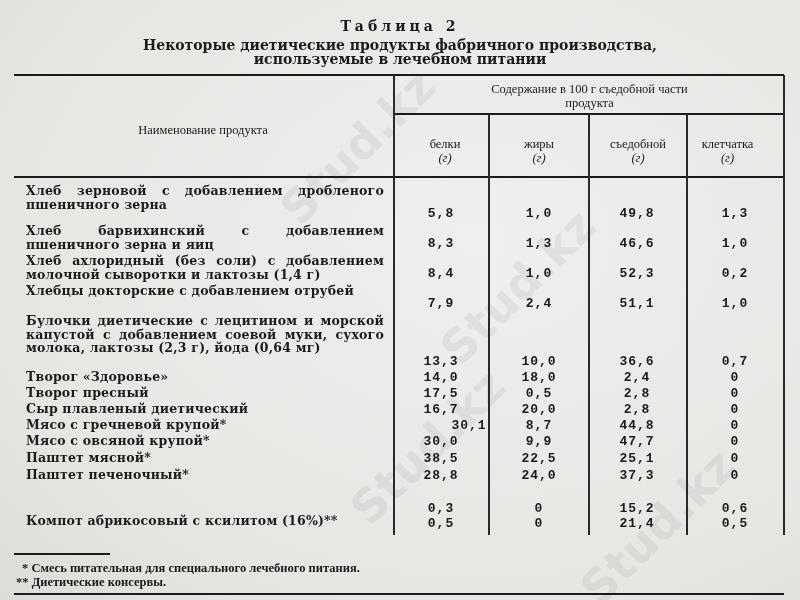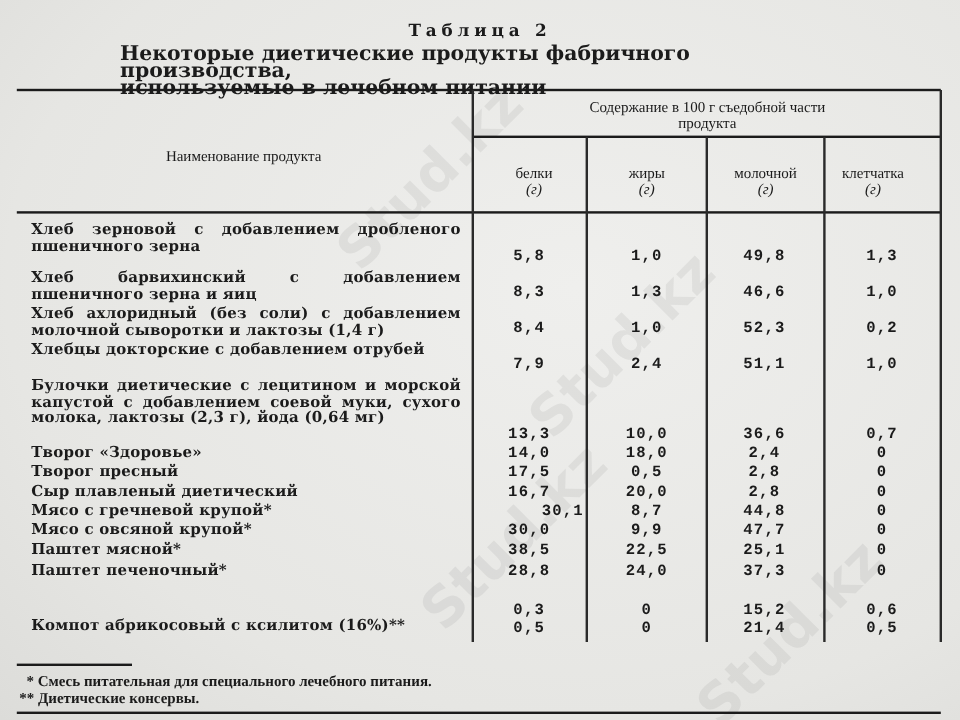--- a/index.html
+++ b/index.html
@@ -14,21 +14,21 @@
     position: absolute; left: 0; top: 0; width: 800px; height: 600px;
     background: radial-gradient(ellipse at 60% 40%, #efefed 0%, #e6e6e3 70%, #dcdcd9 100%);
   }
   .title {
     position: absolute; left: 0; top: 18px; width: 800px;
     text-align: center; font-weight: bold; font-size: 14px;
     letter-spacing: 4px;
   }
   .subtitle {
     position: absolute; left: 100px; top: 38px; width: 600px;
-    font-weight: bold; font-size: 17px; line-height: 14px;
+    text-align: center; font-weight: bold; font-size: 14px; line-height: 14px;
   }
   .rule { position: absolute; background: #1b1b1b; }
   .vline { position: absolute; background: #2a2a2a; width: 1.5px; }
   .hdr {
     position: absolute; text-align: center; font-size: 12.5px; line-height: 14px;
     font-family: "Liberation Serif", "DejaVu Serif", serif;
   }
   .hdr i { font-style: italic; }
   .name {
     position: absolute; left: 14px; width: 370px;
@@ -89,21 +89,21 @@
   </div>
   <div class="hdr" style="left:395px;top:137px;width:100px;">
     <div>белки</div>
     <div><i>(г)</i></div>
   </div>
   <div class="hdr" style="left:490px;top:137px;width:98px;">
     <div>жиры</div>
     <div><i>(г)</i></div>
   </div>
   <div class="hdr" style="left:590px;top:137px;width:96px;">
-    <div>молочной</div>
+    <div>съедобной</div>
     <div><i>(г)</i></div>
   </div>
   <div class="hdr" style="left:688px;top:137px;width:79px;">
     <div>клетчатка</div>
     <div><i>(г)</i></div>
   </div>
 
   <div class="name" style="top:184px;">
       <div class="indent">Хлеб зерновой с добавлением дробленого пшеничного зерна</div>
     </div>

